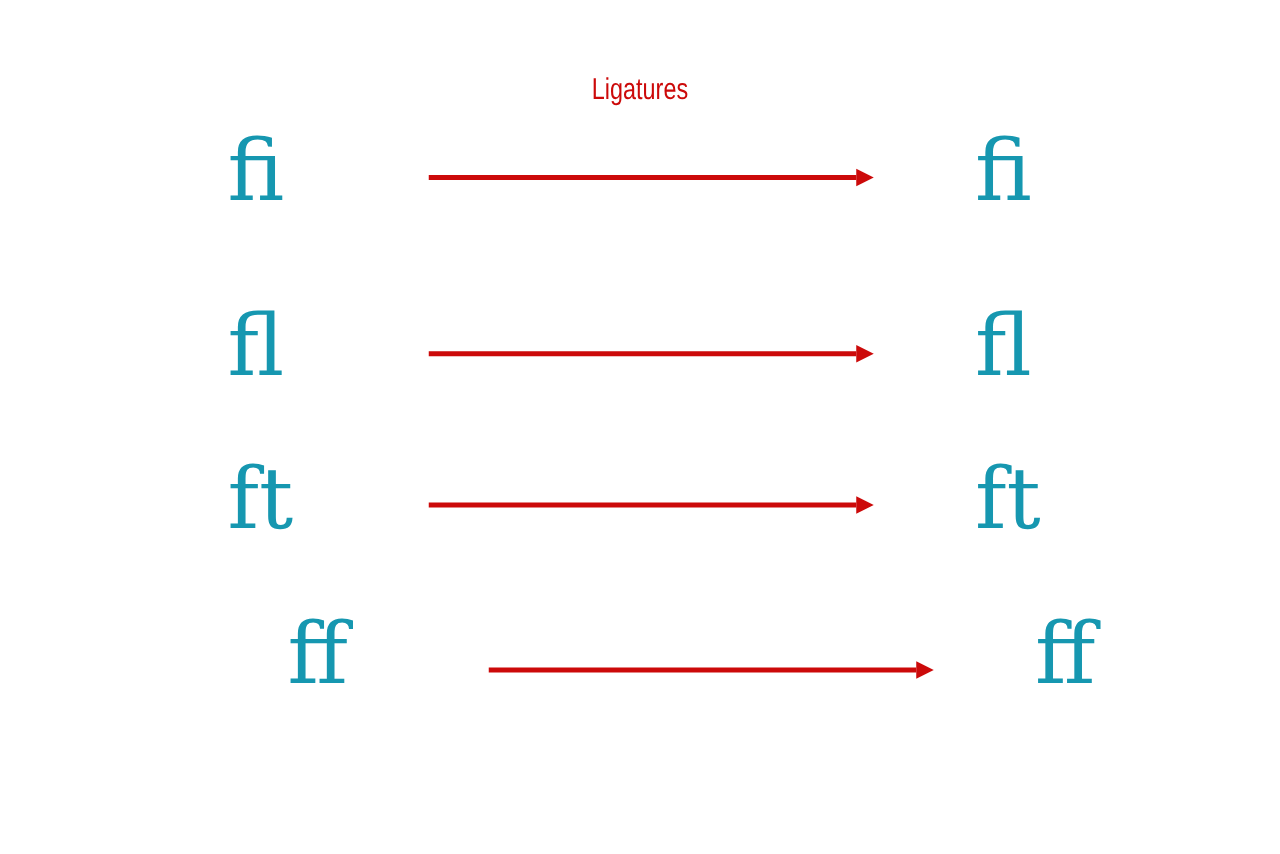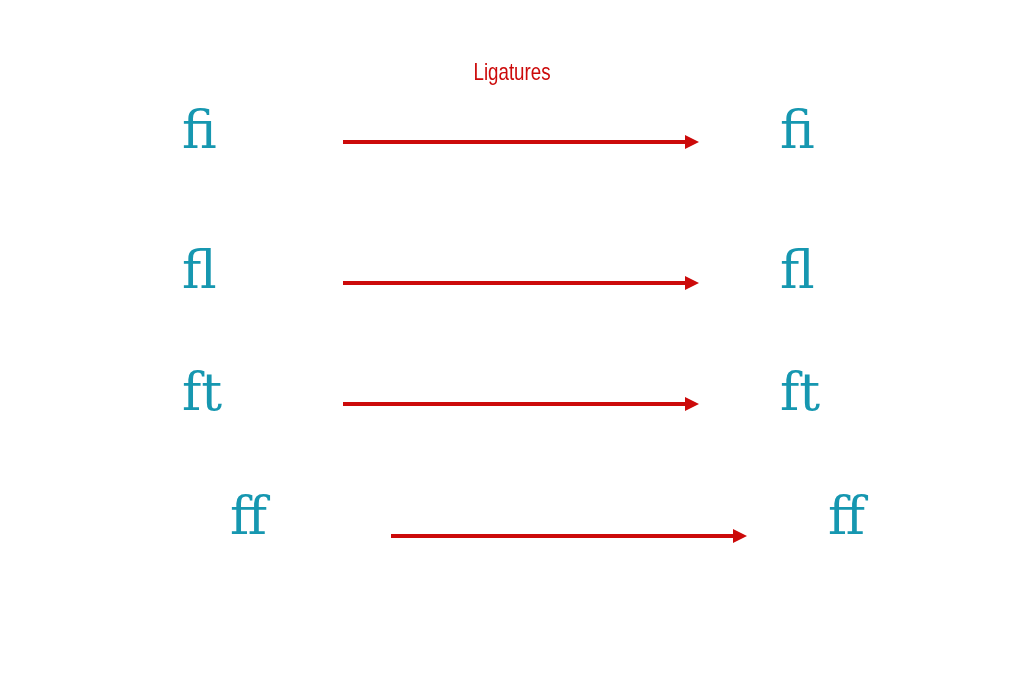--- a/index.html
+++ b/index.html
@@ -5,21 +5,21 @@
   html, body { margin:0; padding:0; background:#ffffff; }
   body { width:1024px; height:683px; position:relative; overflow:hidden; }
   .title {
     position:absolute; left:0; width:1024px; top:58px; text-align:center;
     font-family:"Liberation Sans Narrow","Liberation Sans",sans-serif;
     font-size:24px; color:#cc0a0a; transform:scaleX(0.78); transform-origin:512px 0;
   }
   .row { position:absolute; left:0; width:1024px; height:100px; }
   .glyph {
     position:absolute; font-family:"DejaVu Serif","Liberation Serif",serif;
-    font-size:52px; color:#1697b0; line-height:1; top:0;
+    font-size:68px; color:#1697b0; line-height:1; top:0;
   }
   .glyph.left { left:182px; }
   .glyph.right { left:780px; font-variant-ligatures:common-ligatures; }
   .arrow { position:absolute; left:343px; width:356px; height:14px; }
   .arrow .shaft { position:absolute; left:0; top:5px; width:342px; height:4px; background:#cc0a0a; }
   .arrow .head {
     position:absolute; right:0; top:0; width:0; height:0;
     border-top:7px solid transparent; border-bottom:7px solid transparent;
     border-left:14px solid #cc0a0a;
   }

